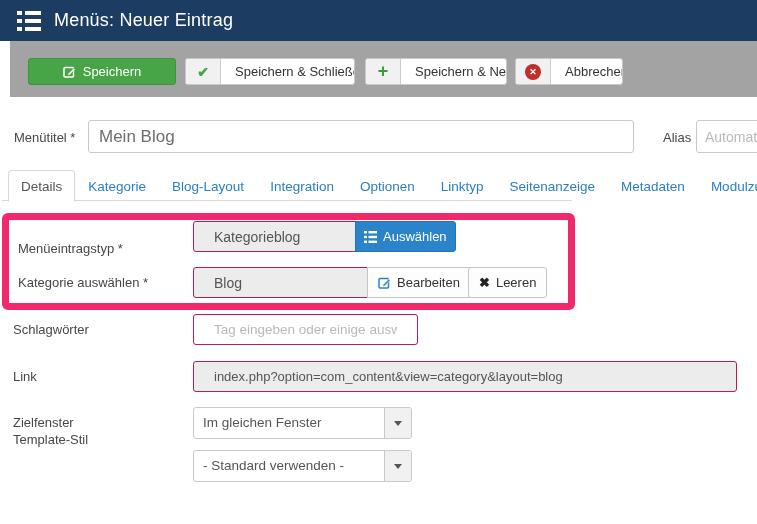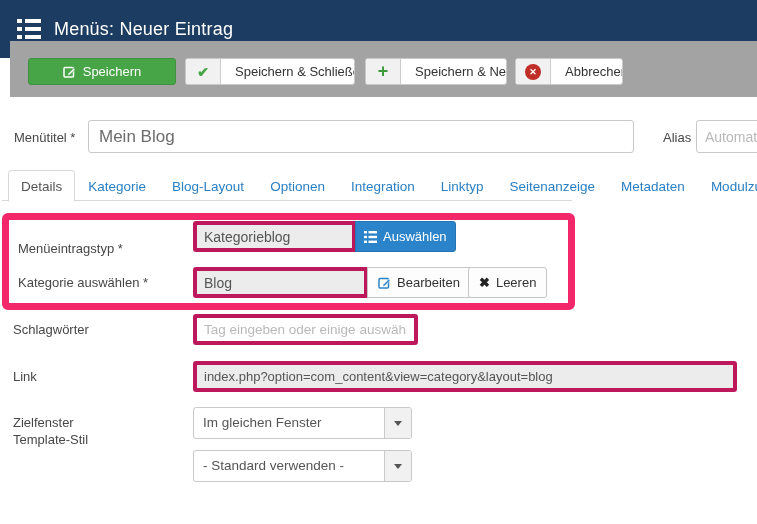--- a/index.html
+++ b/index.html
@@ -5,21 +5,21 @@
   * { margin:0; padding:0; box-sizing:border-box; }
   html,body { background:#e9e9e9; }
   body { font-family:"Liberation Sans", sans-serif; }
   .screen {
     position:relative; width:757px; height:524px;
     background:#fff; overflow:hidden;
   }
 
   
   .topbar {
-    position:absolute; left:0; top:0; width:757px; height:58px;
+    position:absolute; left:0; top:0; width:757px; height:41px;
     background:#1c3d61; display:flex; align-items:center;
   }
   .topbar .hicon { margin-left:17px; width:24px; height:22px; display:flex; align-items:center; }
   .topbar h1 {
     margin-left:13px; color:#fff; font-size:18px; font-weight:400; letter-spacing:.2px;
   }
 
   
   .toolbar {
     position:absolute; left:0; top:41px; width:757px; height:56px;
@@ -56,22 +56,22 @@
   .flabel {
     position:absolute; font-size:13px; color:#474747; line-height:31px; white-space:nowrap;
   }
   input, .fakefield { font-family:inherit; }
   .inp {
     position:absolute; height:33px; border:1px solid #c9c9c9; border-radius:3px;
     padding:0 10px; font-size:17px; color:#6d6d6d; background:#fff; outline:none;
   }
   .inp::placeholder, .inp-sm::placeholder { color:#b9b9b9; opacity:1; }
   .inp-sm {
-    position:absolute; height:31px; border:4px solid #be185d; border-radius:3px;
-    padding:0 7px; font-size:13.5px; color:#555; background:#fff; outline:none;
+    position:absolute; height:31px; border:1px solid #be185d; border-radius:3px;
+    padding:0 20px; font-size:13.5px; color:#555; background:#fff; outline:none;
   }
   .readonly { background:#ececec; color:#555; }
 
   
   .tabs { position:absolute; left:8px; top:170px; display:flex; z-index:2; }
   .tab {
     height:31px; line-height:31px; padding:0 12px; font-size:13.5px;
     color:#2b80c4; white-space:nowrap; cursor:pointer; border:1px solid transparent;
   }
   .tab.active {
@@ -177,22 +177,22 @@
   <span class="flabel" style="left:14px; top:122px;">Menütitel *</span>
   <input class="inp" style="left: 88px; top: 120px; width: 546px;" type="text" value="Mein Blog">
   <span class="flabel" style="left:663px; top:122px;">Alias</span>
   <input class="inp" style="left: 696px; top: 120px; width: 130px; font-size: 14px; padding: 0px 8px;" type="text" placeholder="Automatisch aus Titel generieren">
 
   <div class="tabs-underline"></div>
   <nav class="tabs">
     <span class="tab active">Details</span>
     <span class="tab">Kategorie</span>
     <span class="tab">Blog-Layout</span>
+    <span class="tab">Integration</span>
     <span class="tab">Optionen</span>
-    <span class="tab">Integration</span>
     <span class="tab">Linktyp</span>
     <span class="tab">Seitenanzeige</span>
     <span class="tab">Metadaten</span>
     <span class="tab">Modulzuweisung</span>
   </nav>
 
   <span class="flabel" style="left:18px; top:233px;">Menüeintragstyp *</span>
   <input class="inp-sm readonly" style="left: 193px; top: 221px; width: 163px; border-radius: 3px 0px 0px 3px; font-size: 14px;" type="text" readonly="" value="Kategorieblog">
   <button class="btn-blue" style="left:355px; top:221px;">
     <span style="display:flex">

